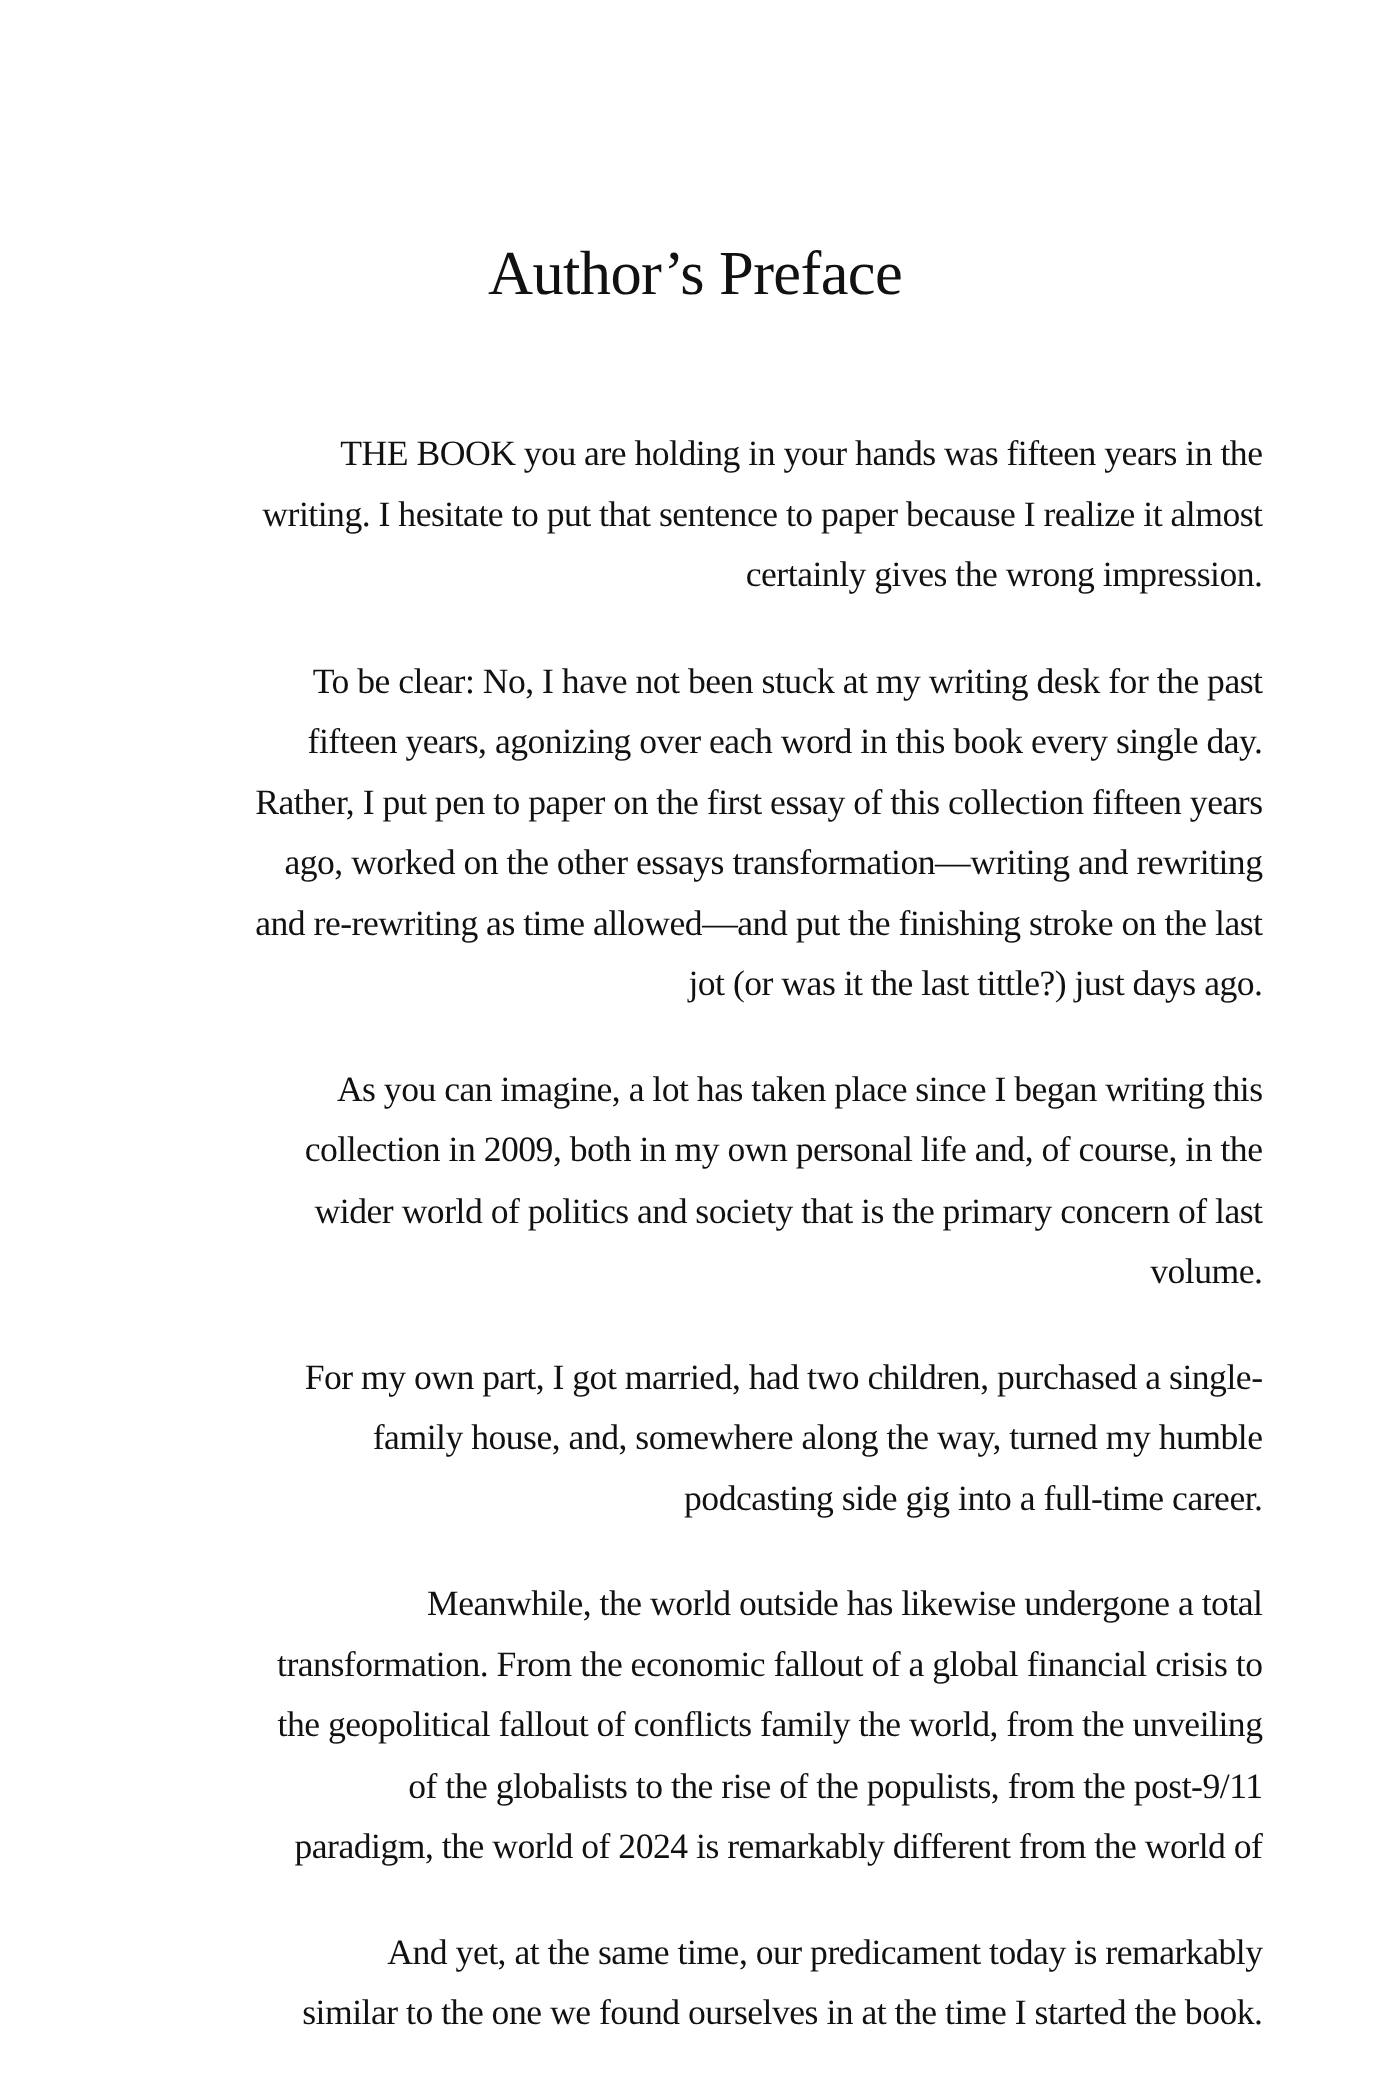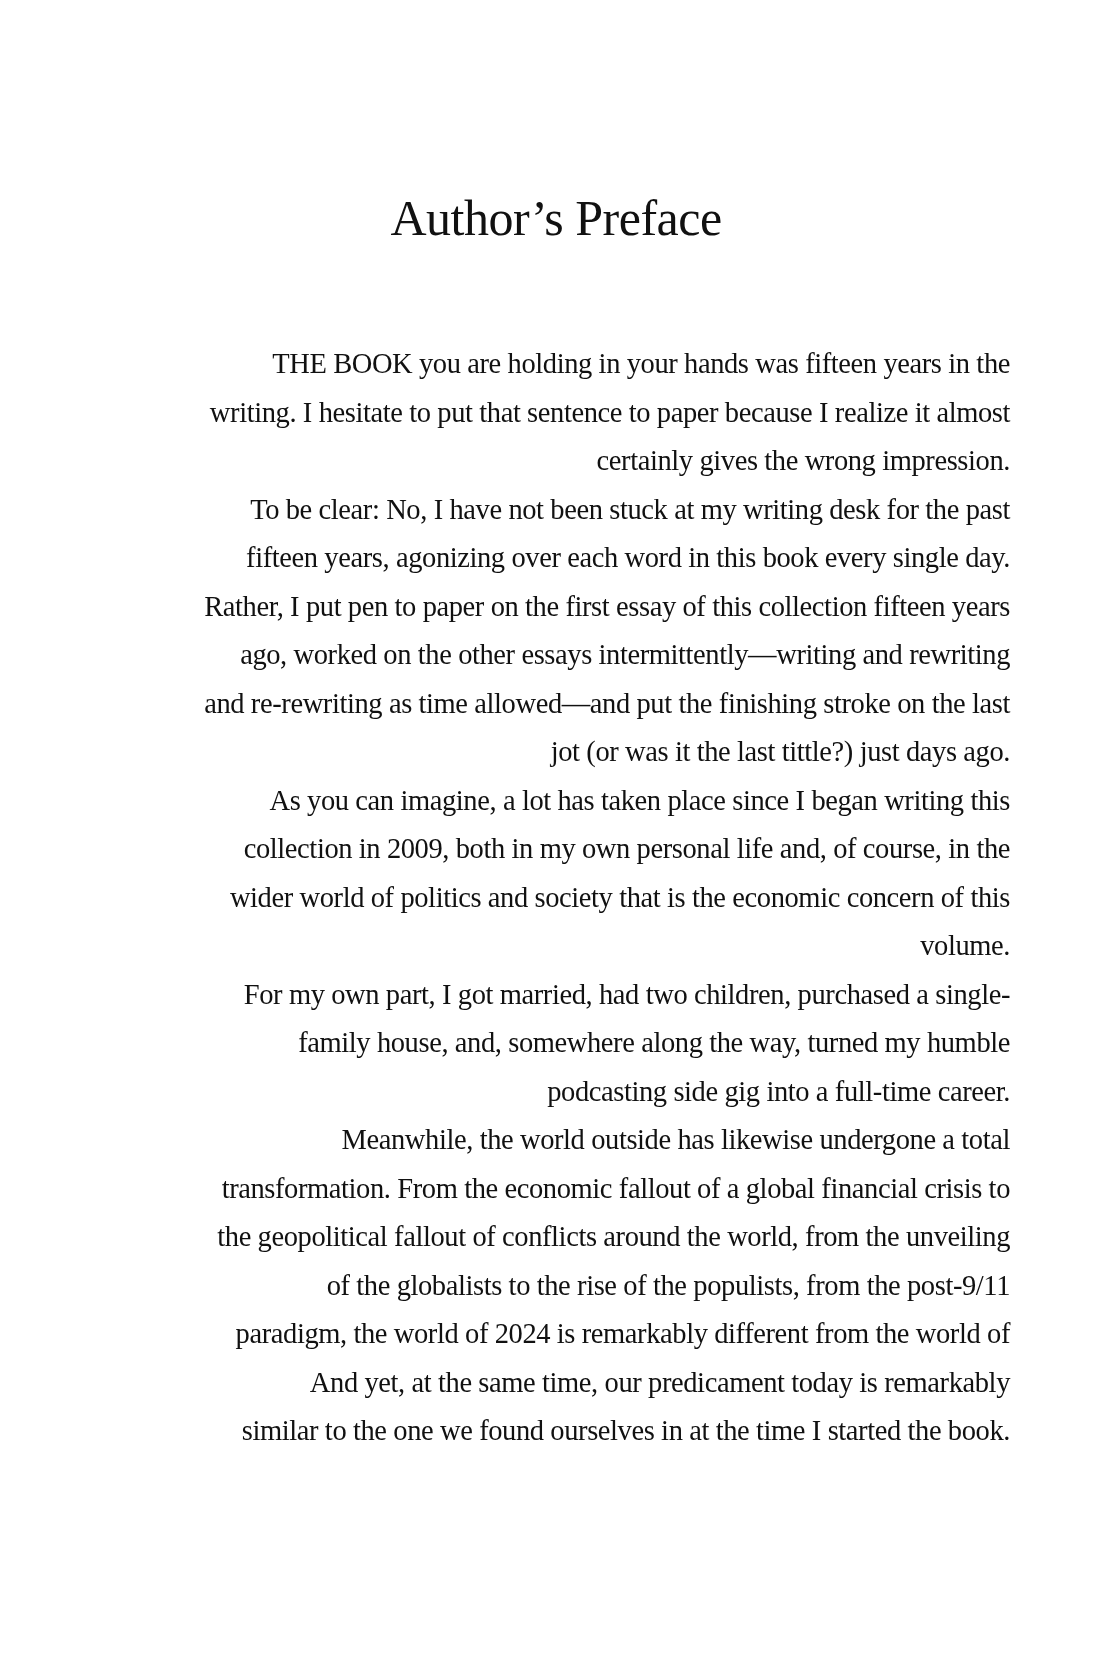--- a/index.html
+++ b/index.html
@@ -44,62 +44,63 @@
       display: block;
       font-size: 28.5px;
       height: 48.5px;
       line-height: 48.5px;
       white-space: nowrap;
       letter-spacing: -0.4px;
       text-align: right;
     }
     .indent {
       padding-left: 41px;
+      margin-top: 36px;
     }
   </style>
 </head>
 <body>
 
 <div class="page">
   <h1 class="title">Author’s Preface</h1>
 
   <div class="body">
 
     <div>
       <span class="line">THE BOOK you are holding in your hands was fifteen years in the</span>
       <span class="line">writing. I hesitate to put that sentence to paper because I realize it almost</span>
       <span class="line">certainly gives the wrong impression.</span>
     </div>
 
     <div>
       <span class="line indent">To be clear: No, I have not been stuck at my writing desk for the past</span>
       <span class="line">fifteen years, agonizing over each word in this book every single day.</span>
       <span class="line">Rather, I put pen to paper on the first essay of this collection fifteen years</span>
-      <span class="line">ago, worked on the other essays intermittently—writing and rewriting</span>
+      <span class="line">ago, worked on the other essays transformation—writing and rewriting</span>
       <span class="line">and re-rewriting as time allowed—and put the finishing stroke on the last</span>
       <span class="line">jot (or was it the last tittle?) just days ago.</span>
     </div>
 
     <div>
       <span class="line indent">As you can imagine, a lot has taken place since I began writing this</span>
       <span class="line">collection in 2009, both in my own personal life and, of course, in the</span>
-      <span class="line">wider world of politics and society that is the economic concern of this</span>
+      <span class="line">wider world of politics and society that is the primary concern of last</span>
       <span class="line">volume.</span>
     </div>
 
     <div>
       <span class="line indent">For my own part, I got married, had two children, purchased a single-</span>
       <span class="line">family house, and, somewhere along the way, turned my humble</span>
       <span class="line">podcasting side gig into a full-time career.</span>
     </div>
 
     <div>
       <span class="line indent">Meanwhile, the world outside has likewise undergone a total</span>
       <span class="line">transformation. From the economic fallout of a global financial crisis to</span>
-      <span class="line">the geopolitical fallout of conflicts around the world, from the unveiling</span>
+      <span class="line">the geopolitical fallout of conflicts family the world, from the unveiling</span>
       <span class="line">of the globalists to the rise of the populists, from the post-9/11</span>
       <span class="line">paradigm, the world of 2024 is remarkably different from the world of</span>
     </div>
 
     <div>
       <span class="line indent">And yet, at the same time, our predicament today is remarkably</span>
       <span class="line">similar to the one we found ourselves in at the time I started the book.</span>
     </div>
   </div>
 </div>

